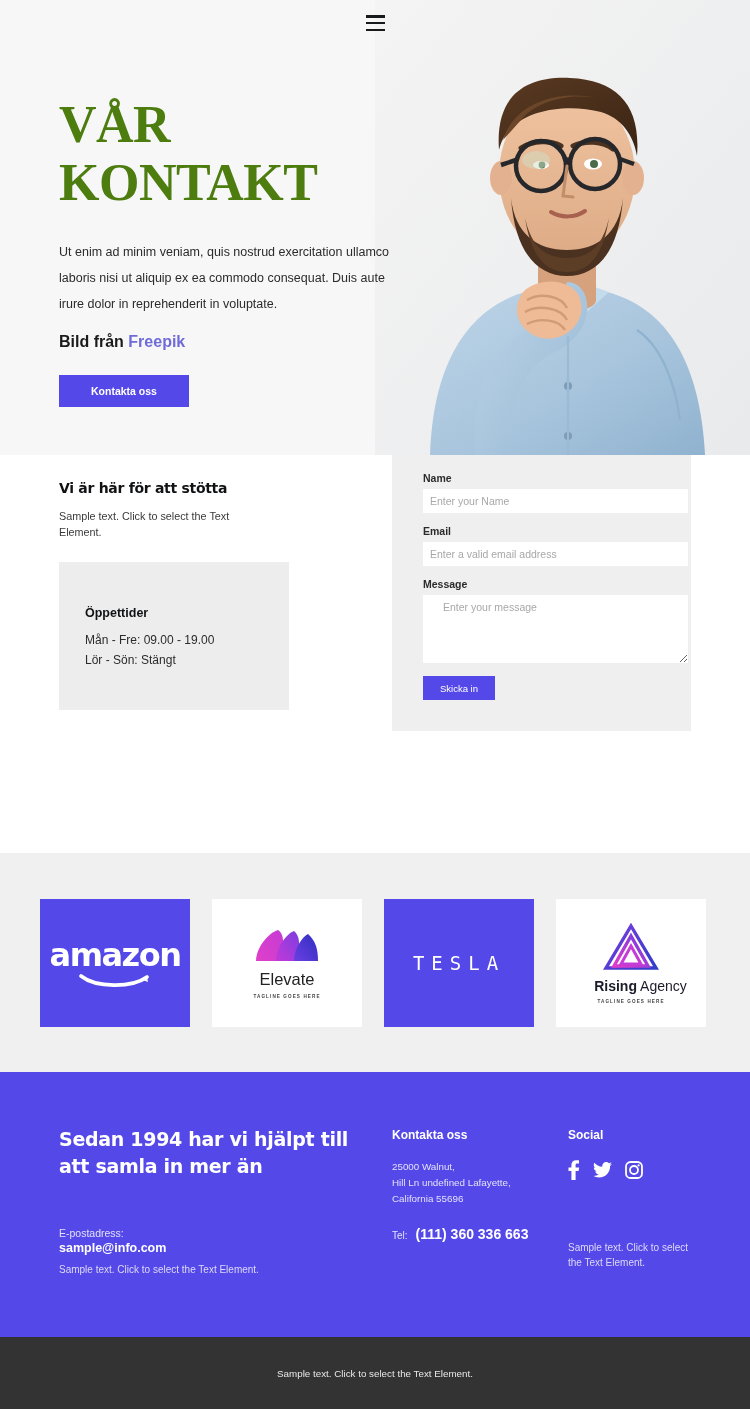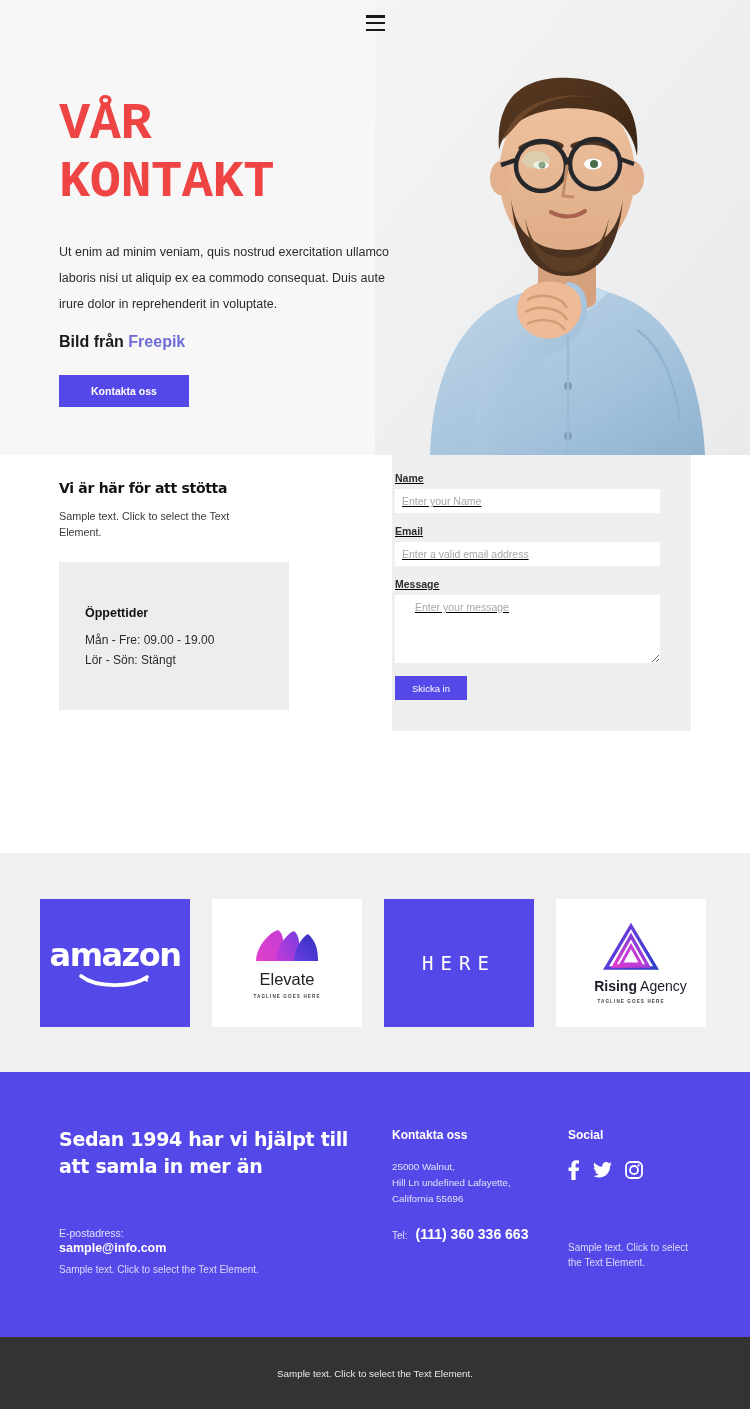--- a/index.html
+++ b/index.html
@@ -34,26 +34,26 @@
     left: 366px; top: 15px;
     width: 19px; height: 16px;
     z-index: 5;
     cursor: pointer;
     display: flex; flex-direction: column; justify-content: space-between;
   }
   .hamburger span { display: block; width: 19px; height: 2.5px; background: #18191a; }
 
   .hero-inner { position: absolute; left: 59px; top: 96px; width: 340px; z-index: 3; }
   .hero-title {
-    font-family: Liberation Mono, monospace;
+    font-family: Liberation Serif, serif;
     font-weight: bold;
     font-size: 52px;
     line-height: 1.12;
     letter-spacing: -0.5px;
-    color: #ef4444;
+    color: #4d7c0f;
   }
   .hero-para {
     margin-top: 28px;
     font-size: 12.5px;
     line-height: 2.05;
     color: #2b2b2b;
     width: 334px;
   }
   .hero-credit { margin-top: 16px; font-size: 16px; font-weight: bold; color: #1b1b1b; }
   .hero-credit a { color: #6f6cd8; text-decoration: none; font-weight: bold; }
@@ -100,21 +100,21 @@
   .hours-title { font-size: 12.5px; font-weight: bold; color: #111214; }
   .hours-line { margin-top: 13px; font-size: 12px; color: #2b2b2b; }
   .hours-line + .hours-line { margin-top: 6px; }
 
   .form-card {
     position: absolute;
     left: 392px; top: 0px;
     width: 299px; height: 276px;
     background: #efefef;
   }
-  .form-inner { position: absolute; left: 3px; top: 17px; width: 265px; text-decoration: underline; }
+  .form-inner { position: absolute; left: 31px; top: 17px; width: 265px; }
   .field-label { font-size: 10.5px; font-weight: bold; color: #2b2b2b; margin-bottom: 5px; }
   .field-input {
     display: block;
     width: 265px; height: 24px;
     background: #ffffff;
     border: none;
     font-family: "Liberation Sans", sans-serif;
     font-size: 10.5px;
     color: #333;
     padding: 0 7px;
@@ -379,21 +379,21 @@
           </defs>
           <path d="M2 33 C2 20 14 5 24 2 C30 6 30 14 28 33 Z" fill="url(#elvA)"></path>
           <path d="M22 33 C22 20 32 6 40 3 C46 8 46 16 44 33 Z" fill="url(#elvB)"></path>
           <path d="M40 33 C40 21 48 9 54 6 C62 13 64 22 64 33 Z" fill="url(#elvC)"></path>
         </svg>
         <div class="elevate-name">Elevate</div>
         <div class="elevate-tag">TAGLINE GOES HERE</div>
       </div>
 
       <div class="logo-tile purple">
-        <div class="tesla-text">HERE</div>
+        <div class="tesla-text">TESLA</div>
       </div>
 
       <div class="logo-tile white">
         <svg width="56" height="48" viewBox="0 0 56 48">
           <defs>
             <linearGradient id="risA" x1="0" y1="1" x2="1" y2="0">
               <stop offset="0%" stop-color="#e33bc9"></stop>
                 <stop offset="100%" stop-color="#6b3ce0"></stop>
             </linearGradient>
             <linearGradient id="risB" x1="0" y1="0" x2="1" y2="1">

